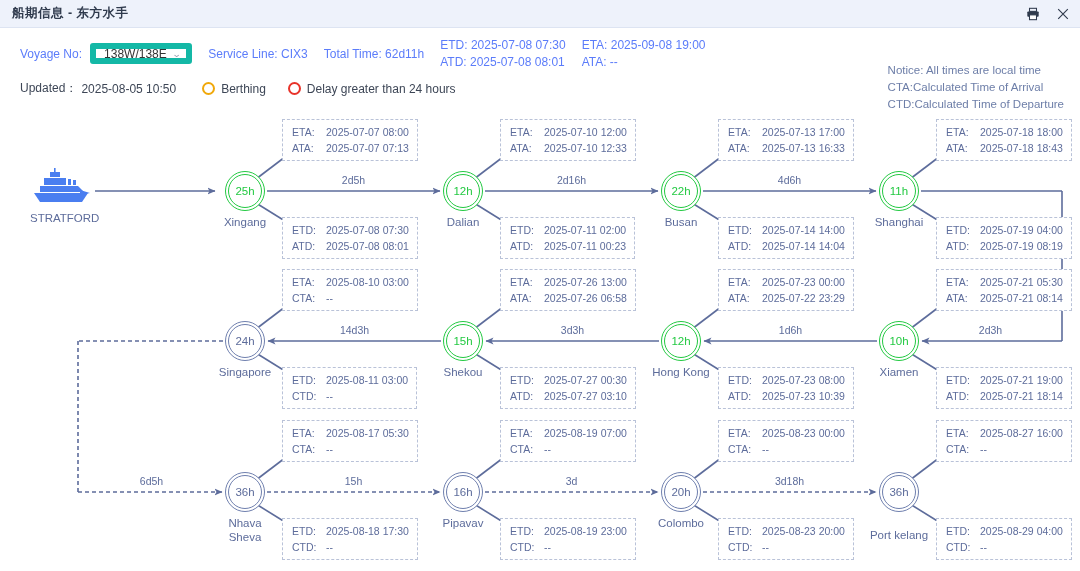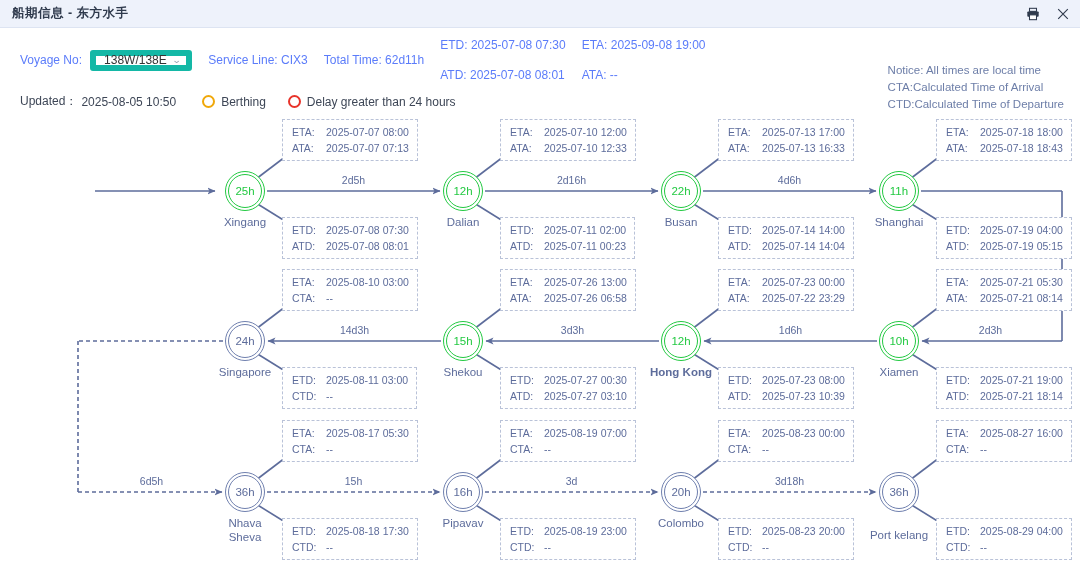--- a/index.html
+++ b/index.html
@@ -24,21 +24,21 @@
   
   #infohdr { position:relative; padding:10px 14px 0 20px; height:82px; }
   .row1 { display:flex; align-items:center; gap:16px; font-size:12px; color:#5b7cfa; white-space:nowrap; }
   .lbl-blue { color:#5b7cfa; font-size:12px; }
   .vsel {
     display:inline-flex; align-items:center; gap:6px;
     border:6px solid #14b8a6; background:#fff; border-radius:3px;
     padding:2px 6px 2px 8px; height:21px; color:#333; font-size:12px; cursor:pointer;
   }
   .vsel .chev { color:#9aa3b4; font-size:9px; transform:scaleX(1.3); }
-  .col2 { display:flex; flex-direction:column; gap:16px; }
+  .col2 { display:flex; flex-direction:column; gap:3px; }
   .row2 { display:flex; align-items:center; gap:12px; margin-top:11px; font-size:12px; color:#3d4656; }
   .legend { display:flex; align-items:center; gap:6px; font-size:12px; color:#3d4656; }
   .lg-ring { width:13px; height:13px; border-radius:50%; border:2px solid #f0a80a; }
   .lg-ring.red { border-color:#e8332a; }
 
   #notice {
     position:absolute; right:16px; top:34px; text-align:left;
     font-size:11.5px; color:#6d7ea8; line-height:17px;
   }
 
@@ -184,20 +184,33 @@
       <line x1="256" y1="370" x2="285" y2="348" stroke="#5d6c9b" stroke-width="1.6" fill="none"></line>
       <line x1="256" y1="394" x2="285" y2="412" stroke="#5d6c9b" stroke-width="1.6" fill="none"></line>
       <line x1="474" y1="370" x2="503" y2="348" stroke="#5d6c9b" stroke-width="1.6" fill="none"></line>
       <line x1="474" y1="394" x2="503" y2="412" stroke="#5d6c9b" stroke-width="1.6" fill="none"></line>
       <line x1="692" y1="370" x2="721" y2="348" stroke="#5d6c9b" stroke-width="1.6" fill="none"></line>
       <line x1="692" y1="394" x2="721" y2="412" stroke="#5d6c9b" stroke-width="1.6" fill="none"></line>
       <line x1="910" y1="370" x2="939" y2="348" stroke="#5d6c9b" stroke-width="1.6" fill="none"></line>
       <line x1="910" y1="394" x2="939" y2="412" stroke="#5d6c9b" stroke-width="1.6" fill="none"></line>
     </svg>
 
+  <div style="position:absolute;left:30px;top:58px;">
+    <svg width="66" height="38" viewBox="0 0 66 38">
+      <path fill="#4a7ef0" d="M4 25 h54 l-6 9 H10 z"></path>
+      <path fill="#4a7ef0" d="M10 18 h38 l6 6 H10 z"></path>
+      <path fill="#4a7ef0" d="M14 10 h22 v7 H14 z"></path>
+      <path fill="#4a7ef0" d="M20 4 h10 v5 H20 z"></path>
+      <rect x="24" y="0" width="1.6" height="4" fill="#4a7ef0"></rect>
+      <rect x="38" y="11" width="3" height="6" fill="#4a7ef0"></rect>
+      <rect x="43" y="12" width="3" height="5" fill="#4a7ef0"></rect>
+      <path fill="#4a7ef0" d="M50 22 l10 3 -10 2 z"></path>
+    </svg>
+    <div style="font-size:11.5px;color:#5d6c9b;text-align:center;width:66px;margin-top:2px;">STRATFORD</div>
+  </div>
 
   <div class="layer" id="nodes">
       <div class="dur" style="left: 353.5px; top: 70px;">2d5h</div>
       <div class="dur" style="left: 571.5px; top: 70px;">2d16h</div>
       <div class="dur" style="left: 789.5px; top: 70px;">4d6h</div>
       <div class="dur" style="left: 990.5px; top: 220px;">2d3h</div>
       <div class="dur" style="left: 790.5px; top: 220px;">1d6h</div>
       <div class="dur" style="left: 572.5px; top: 220px;">3d3h</div>
       <div class="dur" style="left: 354.5px; top: 220px;">14d3h</div>
       <div class="dur" style="left: 151.5px; top: 371px;">6d5h</div>
@@ -294,21 +307,21 @@
           <span>2025-07-18 18:43</span>
         </div>
       </div>
       <div class="ibox" style="left: 936px; top: 107px;">
         <div class="r">
           <span class="k">ETD:</span>
           <span>2025-07-19 04:00</span>
         </div>
         <div class="r">
           <span class="k">ATD:</span>
-          <span>2025-07-19 05:15</span>
+          <span>2025-07-19 08:19</span>
         </div>
       </div>
       <div class="node" style="left: 899px; top: 231px; text-align: right;">
         <div class="ring"></div>
         <div class="ring2">10h</div>
       </div>
       <div class="portname" style="left: 899px; top: 255px;">Xiamen</div>
       <div class="ibox" style="left: 936px; top: 159px;">
         <div class="r">
           <span class="k">ETA:</span>
@@ -326,21 +339,21 @@
         </div>
         <div class="r">
           <span class="k">ATD:</span>
           <span>2025-07-21 18:14</span>
         </div>
       </div>
       <div class="node" style="left: 681px; top: 231px;">
         <div class="ring"></div>
         <div class="ring2">12h</div>
       </div>
-      <div class="portname" style="left: 681px; top: 255px; font-weight: bold;">Hong Kong</div>
+      <div class="portname" style="left: 681px; top: 255px;">Hong Kong</div>
       <div class="ibox" style="left: 718px; top: 159px;">
         <div class="r">
           <span class="k">ETA:</span>
           <span>2025-07-23 00:00</span>
         </div>
         <div class="r">
           <span class="k">ATA:</span>
           <span>2025-07-22 23:29</span>
         </div>
       </div>

